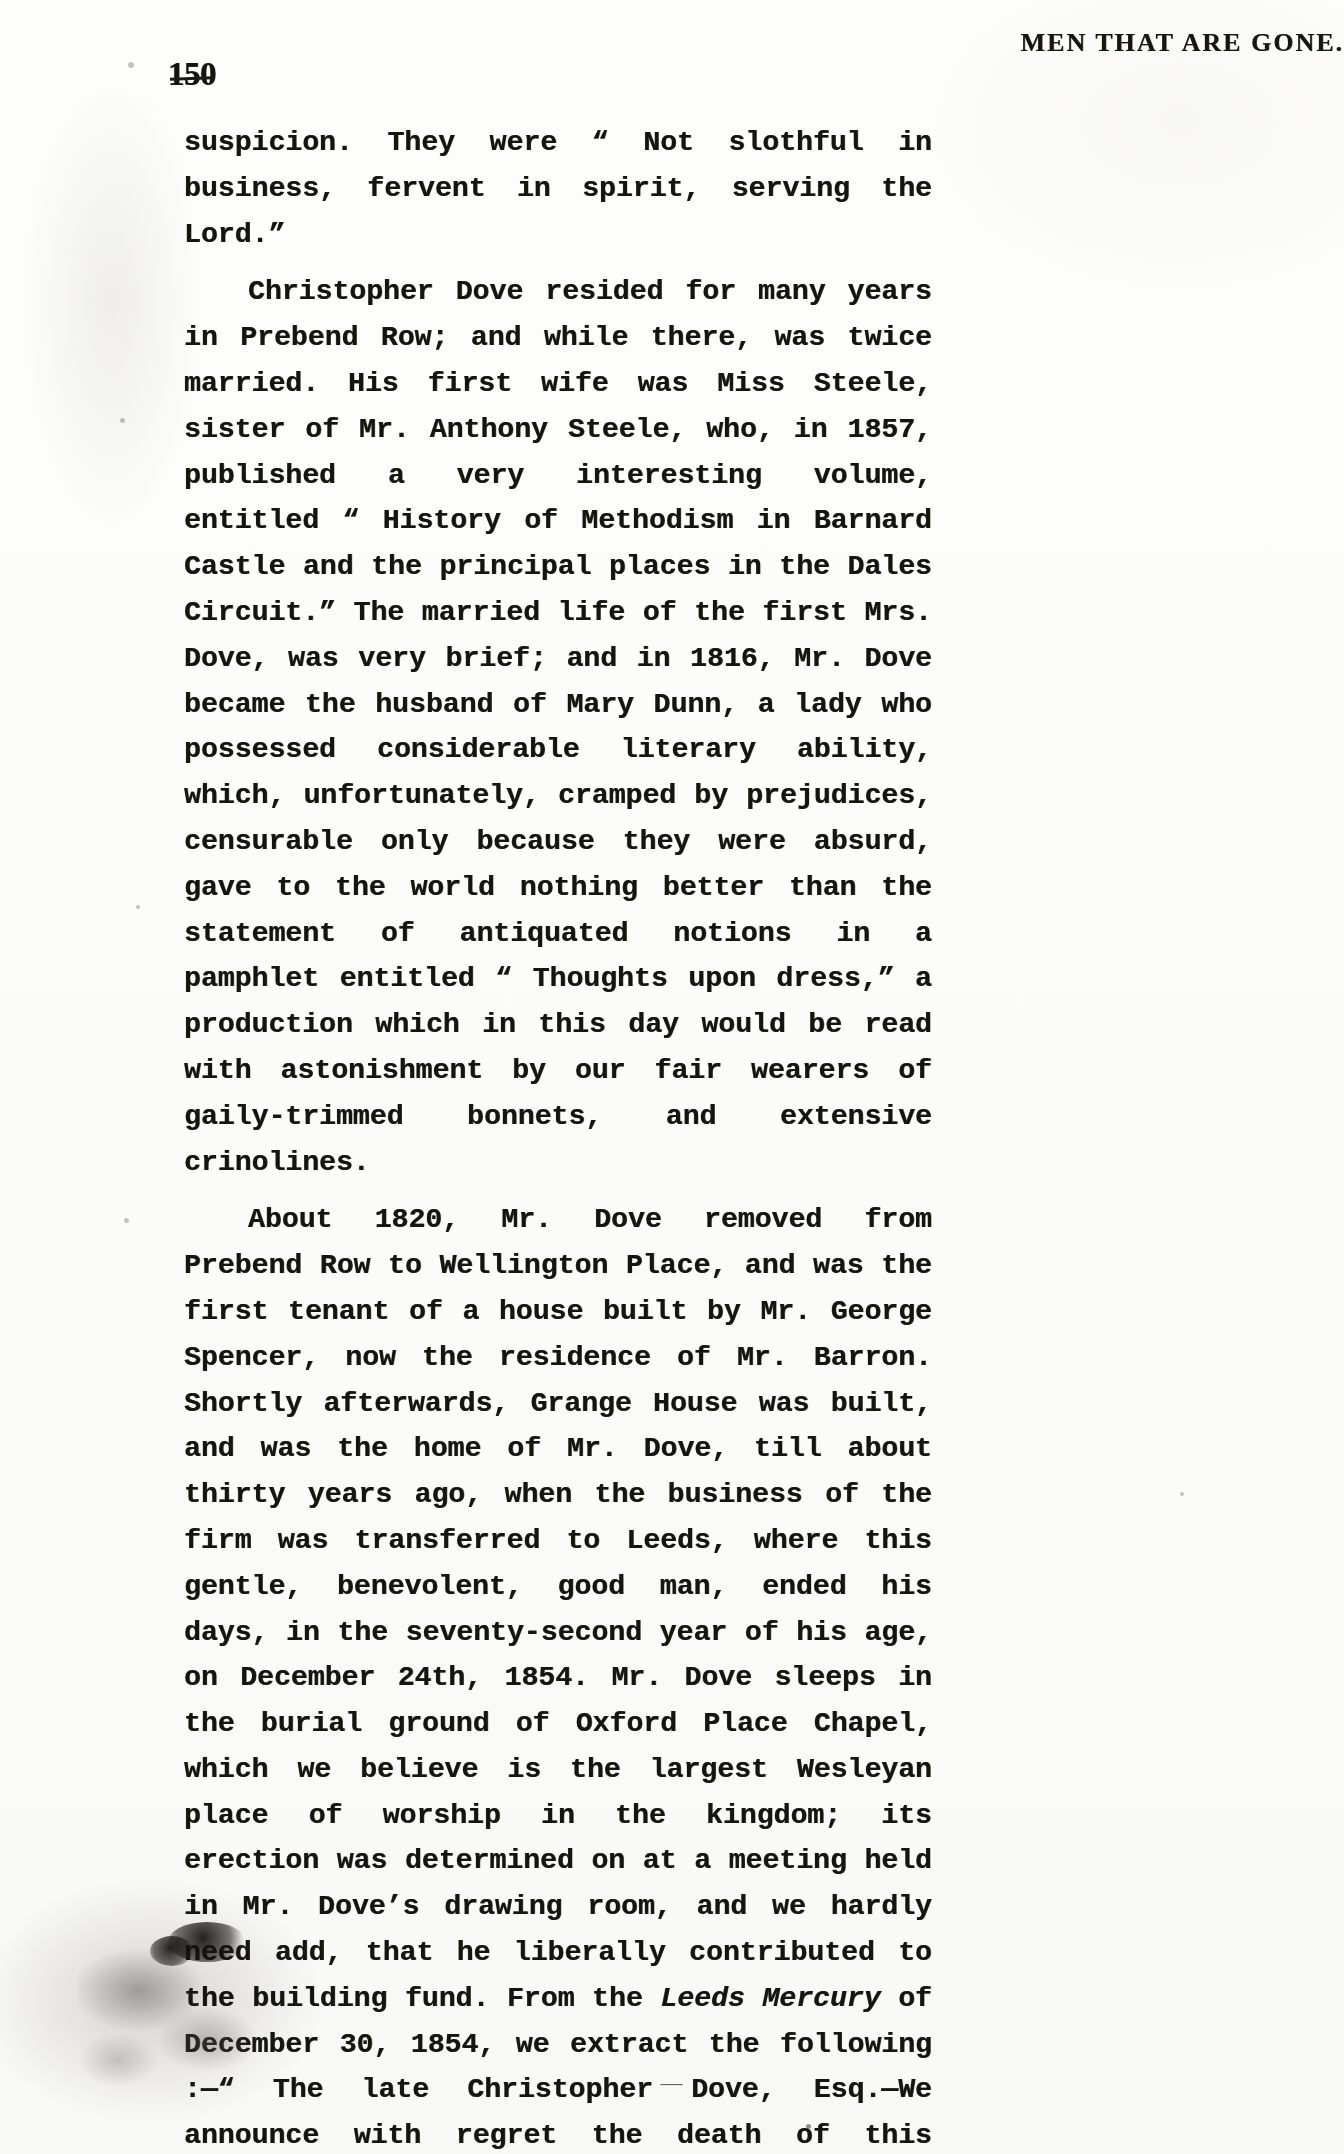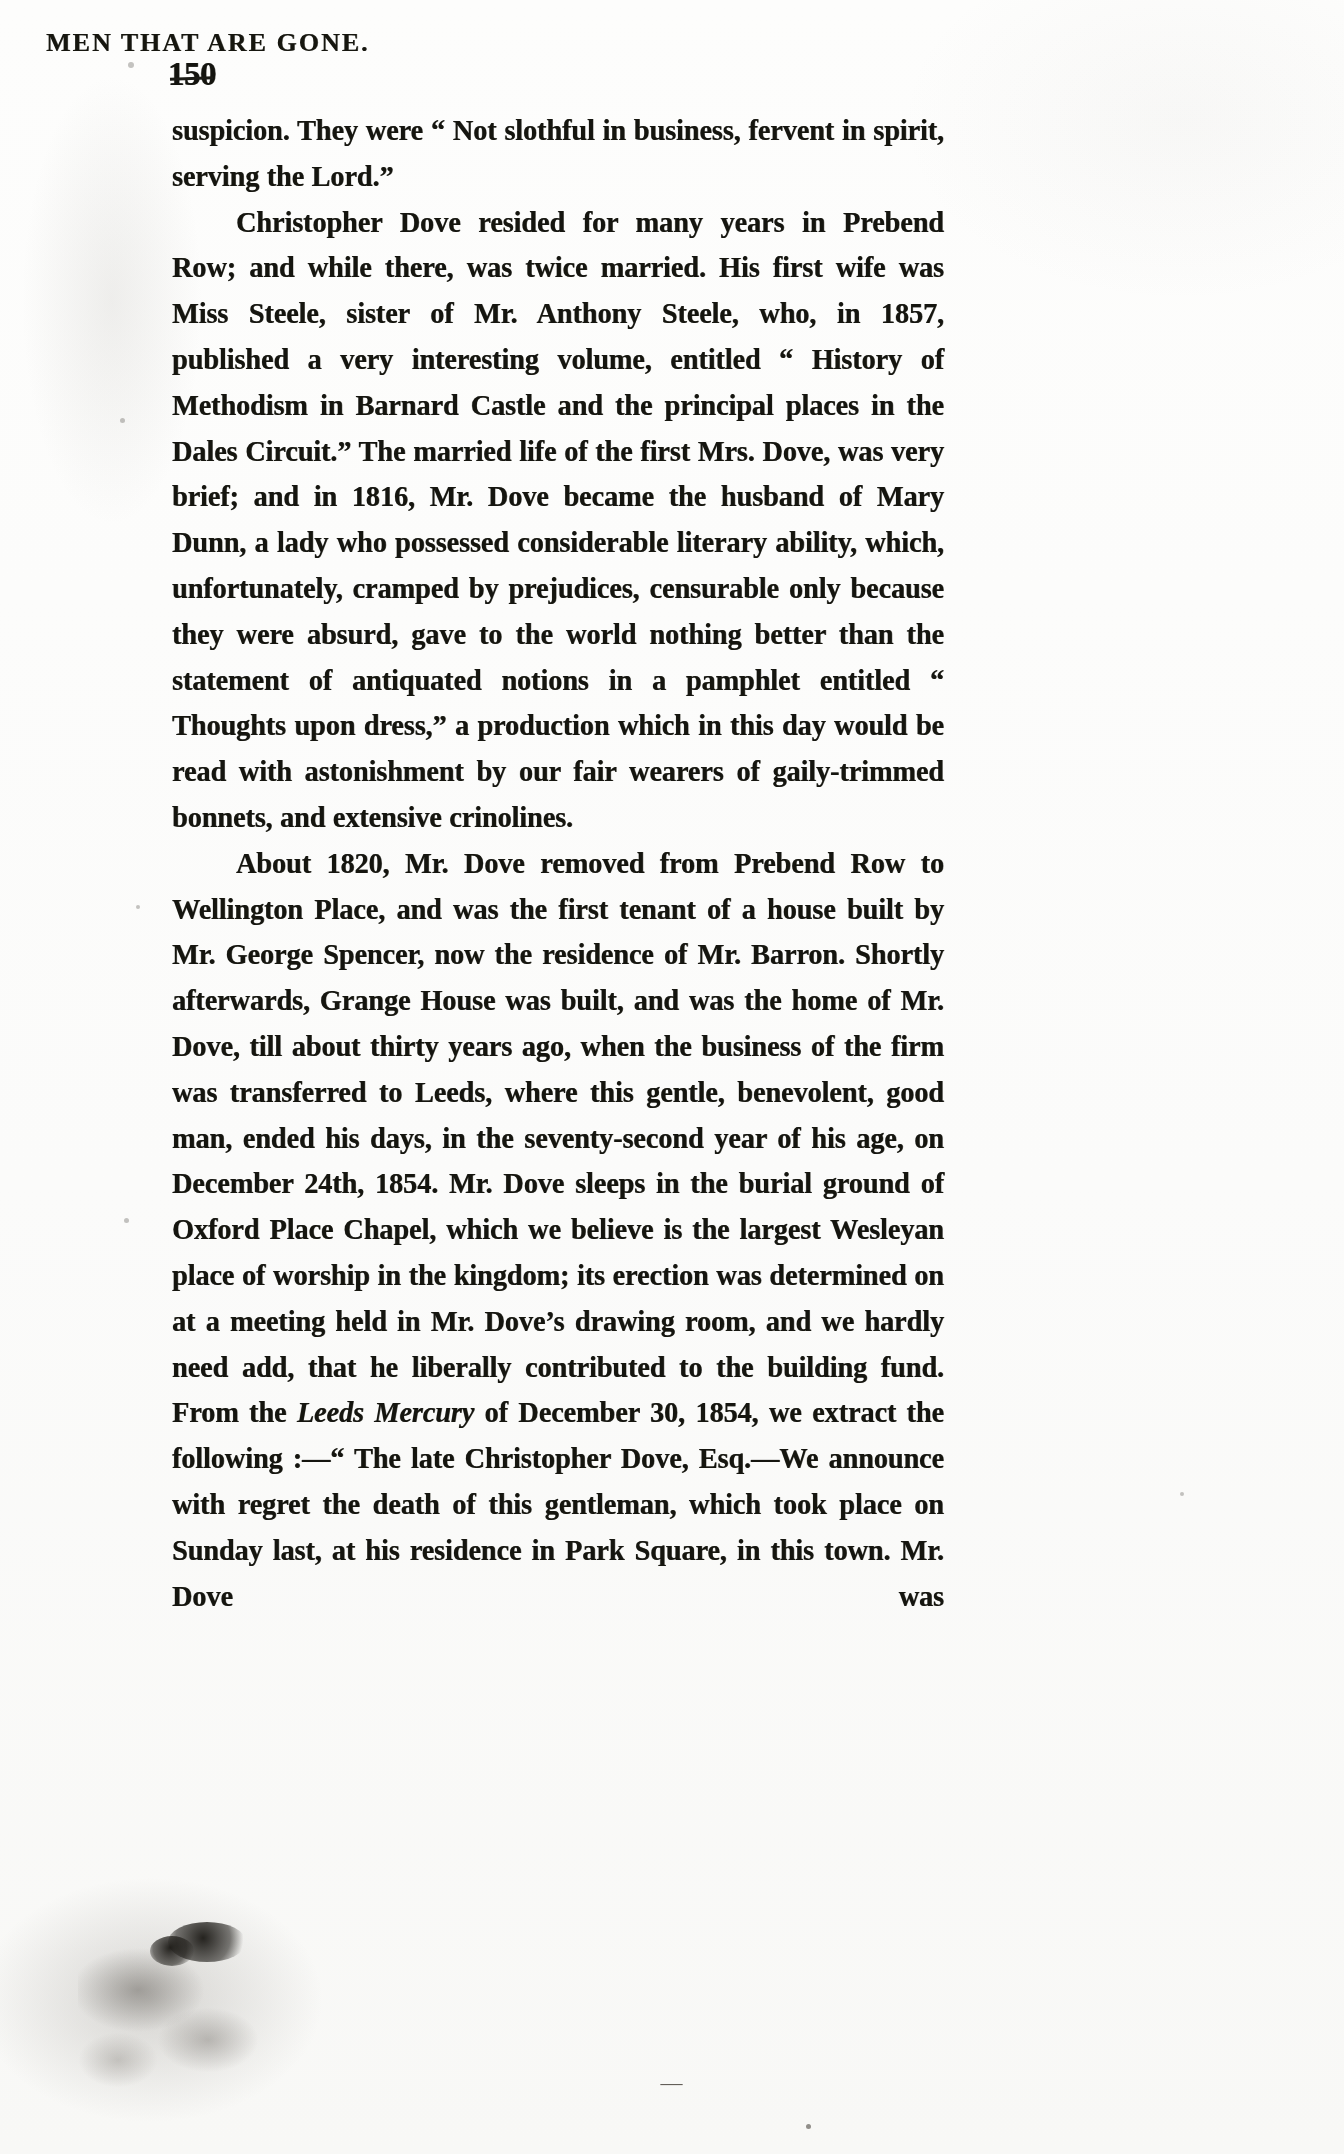--- a/index.html
+++ b/index.html
@@ -59,47 +59,48 @@
     top: 21px;
     height: 3px;
     background: #1b1b16;
     transform: rotate(-2deg);
   }
   .running-title {
     position: absolute;
     left: 0;
     right: 0;
     top: 12px;
-    text-align: left;
+    text-align: right;
     font-family: "Liberation Serif", serif;
     font-weight: 700;
     font-size: 26px;
     letter-spacing: 2.0px;
     color: #16160f;
-    padding-left: 46px;
+    padding-left: 30px;
     text-shadow: 0.5px 0 0 rgba(22,22,15,0.6);
   }
 
   .textblock {
     position: absolute;
     left: 172px;
     top: 108px;
     width: 772px;
     font-size: 28.4px;
     line-height: 45.8px;
     text-align: justify;
     text-justify: inter-word;
     font-weight: 700;
     letter-spacing: -0.15px;
     word-spacing: 0.5px;
     color: #15150f;
     text-shadow: 0.45px 0 0 rgba(21,21,15,0.55), -0.3px 0.25px 0 rgba(21,21,15,0.28);
   }
   .textblock p {
-    margin: 0;
+    margin: 12px;
+    font-family: Liberation Mono, monospace;
   }
   .textblock p.ind {
     text-indent: 64px;
   }
   .textblock p:last-child {
     text-align-last: justify;
   }
   .it {
     font-style: italic;
   }

